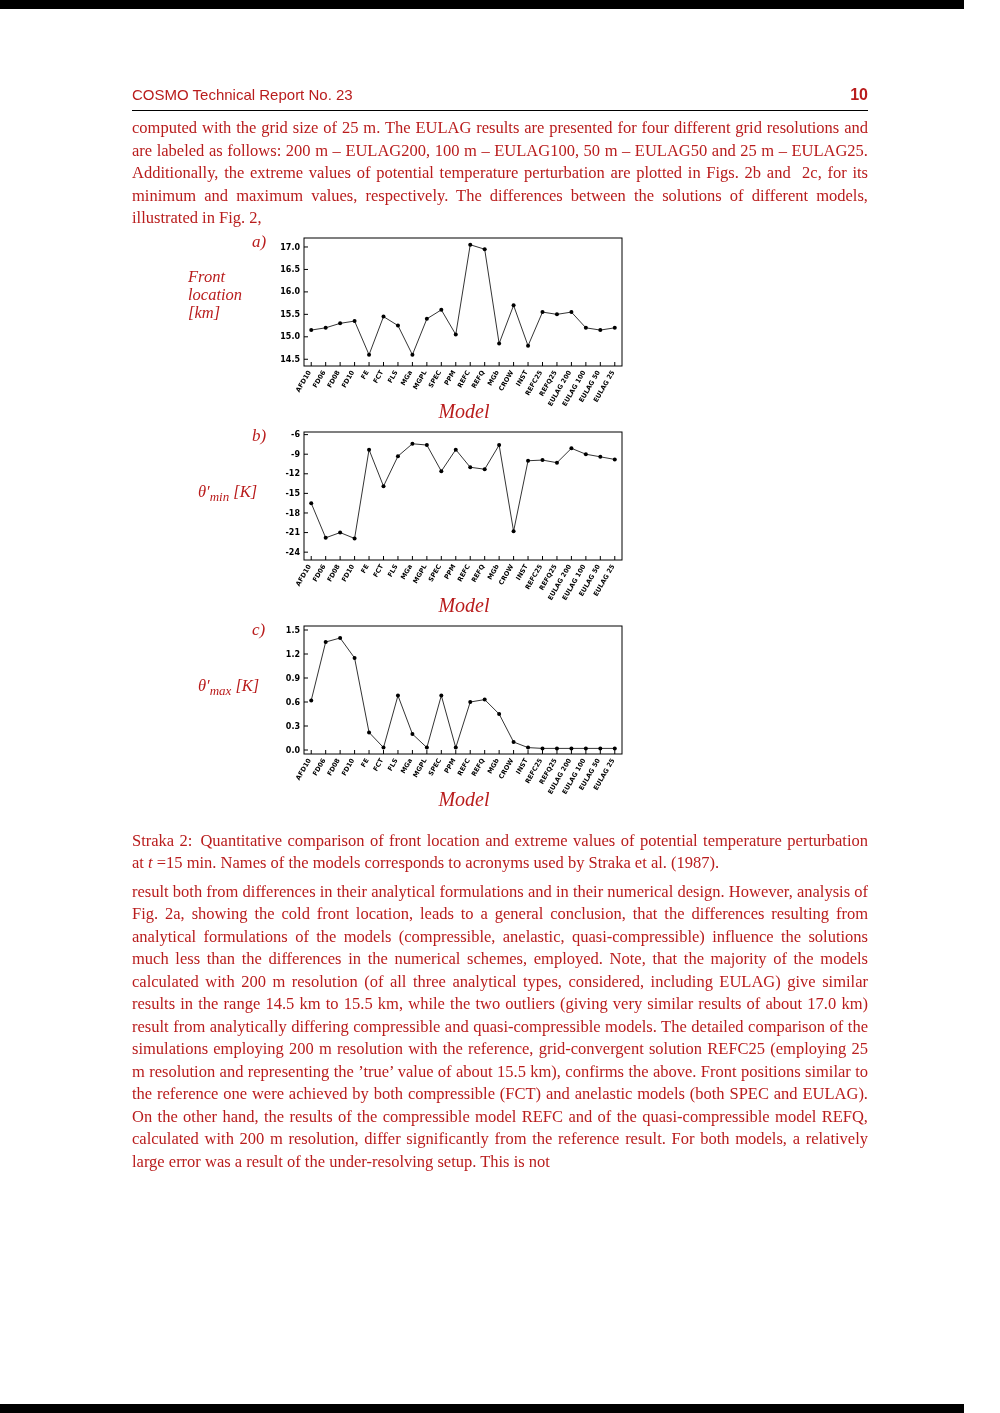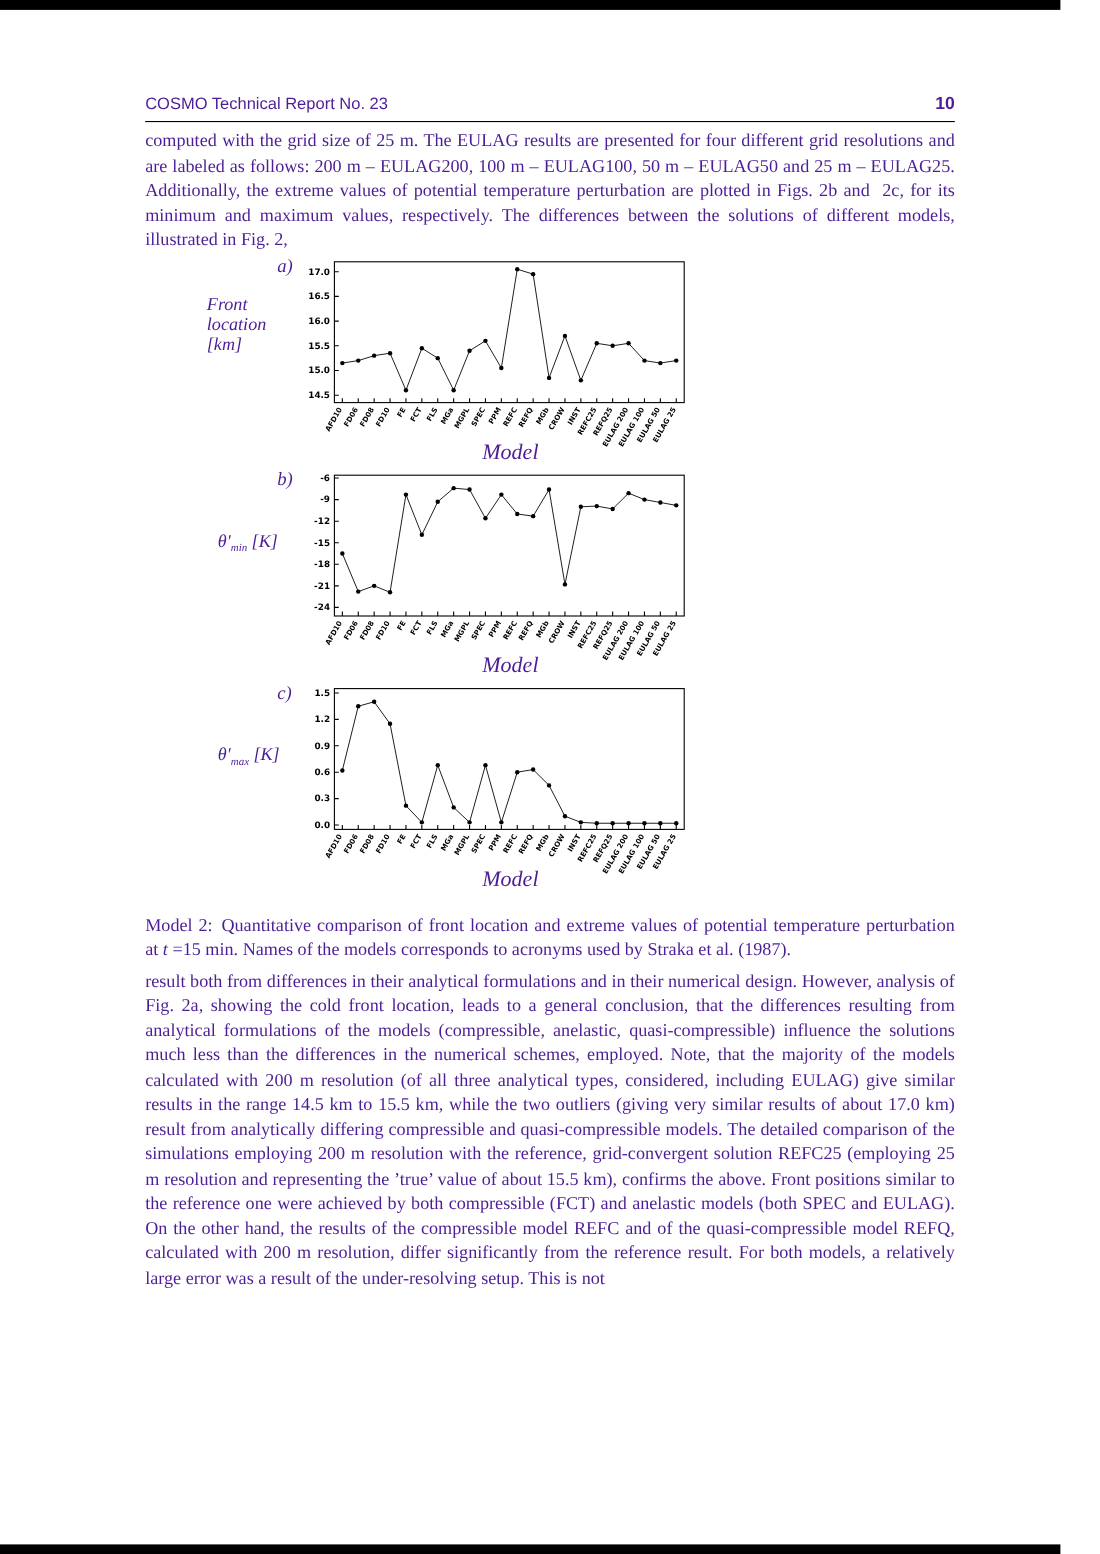--- a/index.html
+++ b/index.html
@@ -1,39 +1,39 @@
 <!DOCTYPE html>
 <html><head>
 <meta charset="utf-8">
 <style>
   * { margin:0; padding:0; box-sizing:border-box; }
   html,body { background:#ffffff; }
   .page {
     position:relative; width:964px; height:1413px; background:#ffffff;
-    font-family:"Liberation Serif","DejaVu Serif",serif; color:#4c1d95;
+    font-family:"Liberation Serif","DejaVu Serif",serif; color:#b91c1c;
     overflow:hidden;
   }
   .scan-bar { position:absolute; left:0; width:1000px; height:9px; background:#000; }
   .scan-bar.top { top:0; }
   .scan-bar.bottom { bottom:0; }
   .content { position:absolute; left:132px; top:86px; width:736px; }
   .header {
     display:flex; justify-content:space-between; align-items:baseline;
     font-family:"Liberation Sans","DejaVu Sans",sans-serif;
     font-size:15px; padding-bottom:6px; border-bottom:1.3px solid #000;
   }
   .pagenum { font-weight:bold; font-size:16px; }
   .body-text { font-size:16.5px; line-height:22.5px; text-align:justify; margin-top:6px; }
   .figure { margin-top:2px; position:relative; }
   .chart-row { position:relative; height:194px; }
   .panel-letter { position:absolute; left:120px; top:0px; font-style:italic; font-size:17px; }
   .ylabel { position:absolute; font-style:italic; font-size:16.5px; }
   .ylabel-a { left:56px; top:36px; width:76px; text-align:left; line-height:18px; }
   .ylabel-bc { left:66px; top:56px; white-space:nowrap; }
-  .ylabel-bc sub { font-size:10px; font-style:italic; }
+  .ylabel-bc sub { font-size:13px; font-style:italic; }
   .ylabel-bc .unit { font-style:italic; margin-left:4px; }
   svg.chart { position:absolute; left:130px; top:0; }
   .model-label { position:absolute; left:130px; top:168px; width:404px; text-align:center; font-style:italic; font-size:20px; }
   .caption { margin-top:16px; font-size:16.5px; line-height:22.5px; text-align:justify; }
   .caption .cap-label { margin-right:8px; }
   .caption i { font-style:italic; }
 </style>
 </head>
 <body>
 
@@ -315,21 +315,21 @@
             <circle cx="294.9545454545455" cy="128.4" r="2" fill="#000"></circle>
             <circle cx="309.40909090909093" cy="128.4" r="2" fill="#000"></circle>
             <circle cx="323.8636363636364" cy="128.4" r="2" fill="#000"></circle>
             <circle cx="338.3181818181818" cy="128.4" r="2" fill="#000"></circle>
             <circle cx="352.77272727272725" cy="128.4" r="2" fill="#000"></circle>
           </svg>
         <div class="model-label">Model</div>
       </div>
 
       <div class="caption">
-        <span class="cap-label">Model 2:</span><span>Quantitative comparison of front location and extreme values of potential temperature perturbation at </span><i>t</i><span> =15 min. Names of the models corresponds to acronyms used by Straka et al. (1987).</span>
+        <span class="cap-label">Straka 2:</span><span>Quantitative comparison of front location and extreme values of potential temperature perturbation at </span><i>t</i><span> =15 min. Names of the models corresponds to acronyms used by Straka et al. (1987).</span>
       </div>
 
     </div>
 
     <p class="body-text">result both from differences in their analytical formulations and in their numerical design. However, analysis of Fig. 2a, showing the cold front location, leads to a general conclusion, that the differences resulting from analytical formulations of the models (compressible, anelastic, quasi-compressible) influence the solutions much less than the differences in the numerical schemes, employed. Note, that the majority of the models calculated with 200 m resolution (of all three analytical types, considered, including EULAG) give similar results in the range 14.5 km to 15.5 km, while the two outliers (giving very similar results of about 17.0 km) result from analytically differing compressible and quasi-compressible models. The detailed comparison of the simulations employing 200 m resolution with the reference, grid-convergent solution REFC25 (employing 25 m resolution and representing the ’true’ value of about 15.5 km), confirms the above. Front positions similar to the reference one were achieved by both compressible (FCT) and anelastic models (both SPEC and EULAG). On the other hand, the results of the compressible model REFC and of the quasi-compressible model REFQ, calculated with 200 m resolution, differ significantly from the reference result. For both models, a relatively large error was a result of the under-resolving setup. This is not</p>
 
   </div>
 
   <div class="scan-bar bottom"></div>
 </div>

